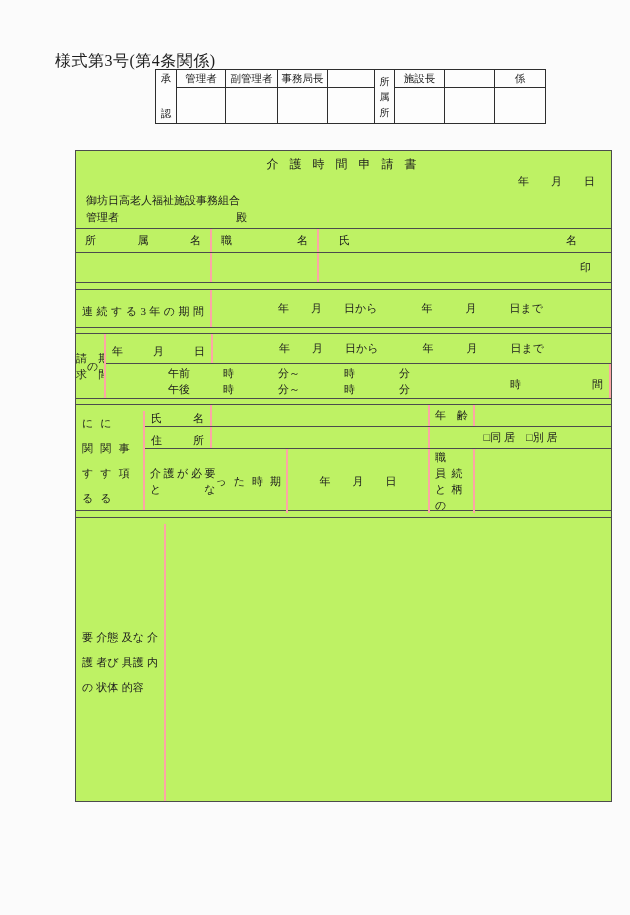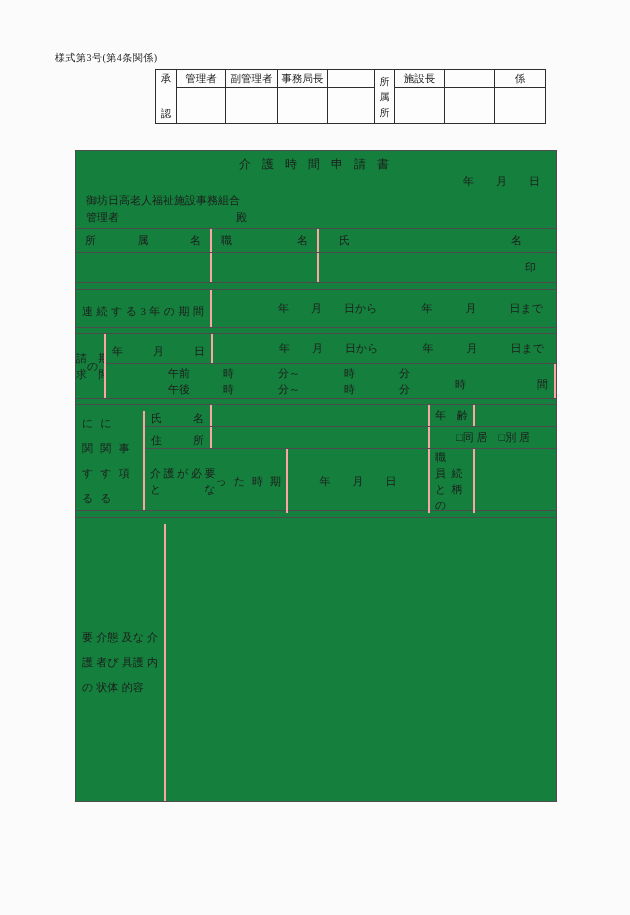--- a/index.html
+++ b/index.html
@@ -7,43 +7,43 @@
     width:630px; height:915px;
     background:#fafafa;
     font-family:"Liberation Serif","DejaVu Serif",serif;
     color:#1c1c1c;
     font-size:11px;
   }
   .page { position:relative; width:630px; height:915px; background:#fbfbfb; overflow:hidden; }
   * { box-sizing:border-box; }
 
   
-  .form-number { position:absolute; left:55px; top:51px; font-size:10px; letter-spacing:0.5px; }
+  .form-number { position:absolute; left:55px; top:51px; font-size:16px; letter-spacing:0.5px; }
 
   
   .approval {
     position:absolute; left:155px; top:69px; width:391px; height:55px;
     display:grid;
     grid-template-columns:20px 49px 52px 50px 47px 20px 50px 50px 1fr;
     grid-template-rows:18px 1fr;
     border:1.5px solid #2e2e2e;
     background:#fdfdfd;
     font-size:10.5px;
   }
   .approval > div { border-left:1px solid #2e2e2e; display:flex; align-items:center; justify-content:center; overflow:hidden; }
   .approval > div.first { border-left:none; }
   .approval .hdr { border-bottom:1px solid #2e2e2e; }
   .approval .merge { grid-row:span 2; flex-direction:column; }
   .approval .stamp-col { justify-content:space-between; padding:2px 0; }
   .approval .dept-col { justify-content:space-evenly; padding:1px 0; font-size:10px; line-height:11px; }
 
   
   .mainform {
-    position:absolute; left:75px; top:150px; width:482px; height:652px;
-    border:1px solid #4c4c4c; background:#15803d;
+    position:absolute; left:75px; top:150px; width:537px; height:652px;
+    border:1px solid #4c4c4c; background:#bef264;
     display:flex; flex-direction:column;
   }
   .sec { flex-shrink:0; border-bottom:1px solid #4c4c4c; }
   .gap { flex-shrink:0; border-bottom:1px solid #4c4c4c; }
   .last { border-bottom:none; flex:1; }
 
   .row { display:flex; align-items:stretch; }
   .cell { display:flex; align-items:center; overflow:hidden; border-right:2px solid #fca5a5; }
   .cell.endc { border-right:none; flex:1; }
   .vlines { display:flex; flex-direction:column; flex:1; }

